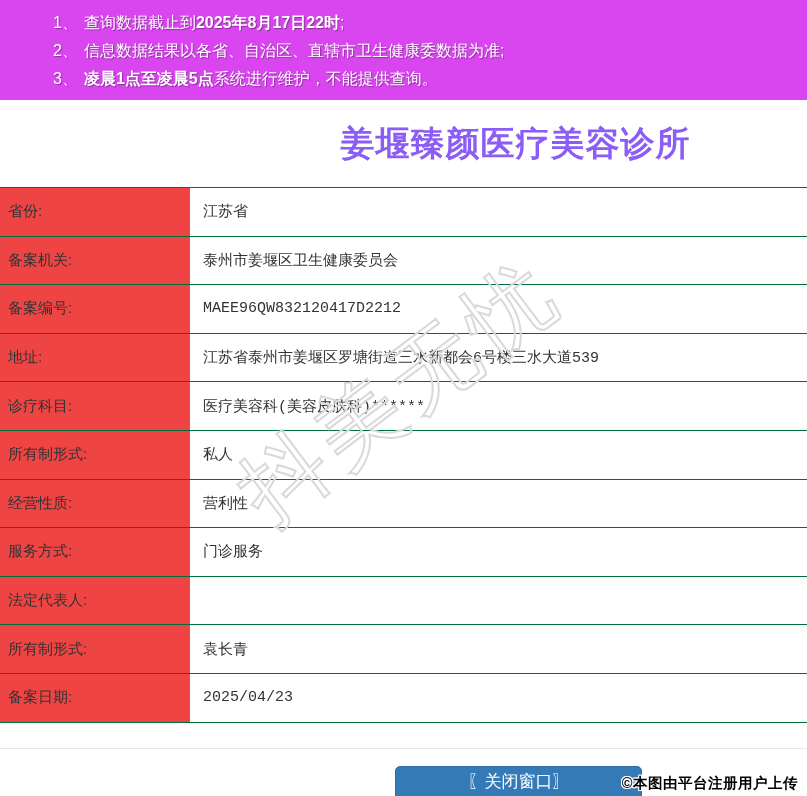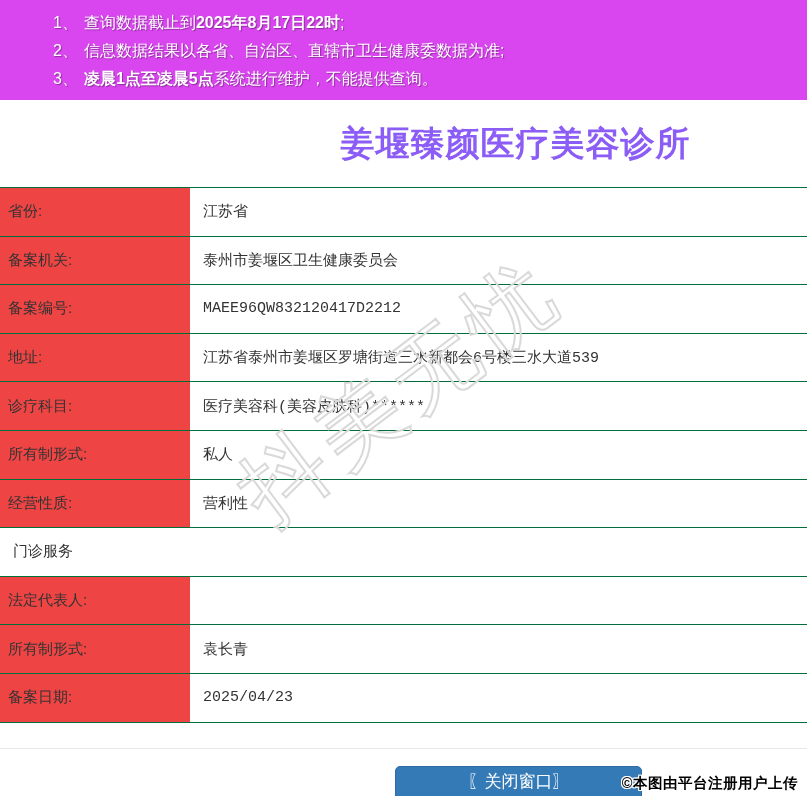--- a/index.html
+++ b/index.html
@@ -161,20 +161,21 @@
   </div>
   <div class="info-row">
     <div class="info-label">所有制形式:</div>
     <div class="info-value">私人</div>
   </div>
   <div class="info-row">
     <div class="info-label">经营性质:</div>
     <div class="info-value">营利性</div>
   </div>
   <div class="info-row">
+    <div class="info-label">服务方式:</div>
     <div class="info-value">门诊服务</div>
   </div>
   <div class="info-row">
     <div class="info-label">法定代表人:</div>
     <div class="info-value"></div>
   </div>
   <div class="info-row">
     <div class="info-label">所有制形式:</div>
     <div class="info-value">袁长青</div>
   </div>

